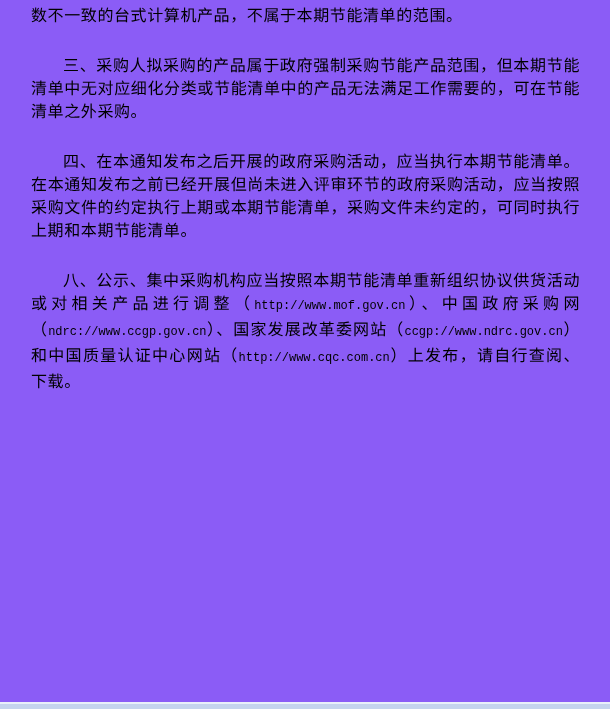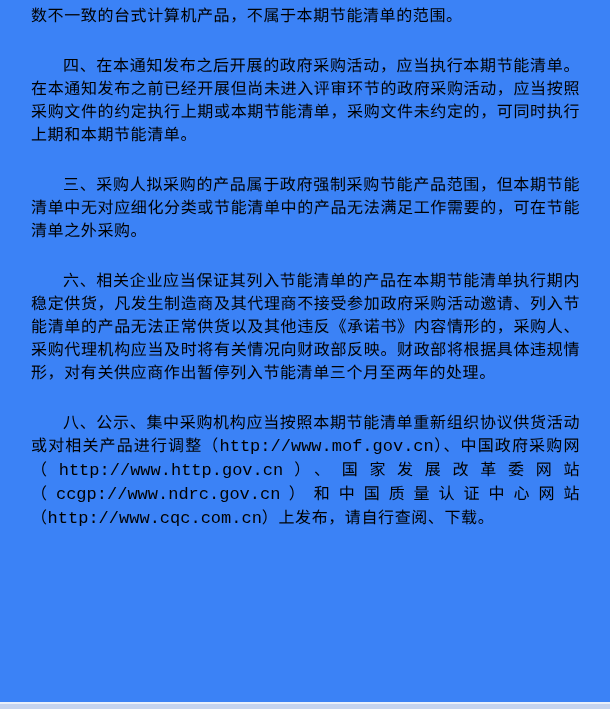--- a/index.html
+++ b/index.html
@@ -5,21 +5,21 @@
 <style>
   html, body {
     margin: 0;
     padding: 0;
     background: #ffffff;
   }
   .page {
     position: relative;
     width: 610px;
     height: 709px;
-    background: #3b82f6;
+    background: #8b5cf6;
     overflow: hidden;
     font-family: "Liberation Serif", "DejaVu Serif", serif;
   }
   .doc {
     position: absolute;
     top: 0;
     left: 31px;
     width: 549px;
     padding-top: 4px;
     color: #000000;
@@ -32,21 +32,21 @@
     margin: 0 0 27px 0;
     text-indent: 2em;
   }
   .doc p.no-indent {
     text-indent: 0;
   }
   .url {
     font-family: "Liberation Mono", "DejaVu Sans Mono", monospace;
     letter-spacing: 0;
     white-space: nowrap;
-    font-size: 17px;
+    font-size: 12px;
   }
   .bottom-bar {
     position: absolute;
     left: 0;
     bottom: 0;
     width: 610px;
     height: 7px;
     z-index: 5;
   }
   .bottom-bar .bar-highlight {
@@ -58,29 +58,28 @@
 </style>
 </head>
 <body>
 
 <div class="page">
 
   <div class="doc">
 
     <p class="no-indent">数不一致的台式计算机产品，不属于本期节能清单的范围。</p>
 
+    <p>三、采购人拟采购的产品属于政府强制采购节能产品范围，但本期节能清单中无对应细化分类或节能清单中的产品无法满足工作需要的，可在节能清单之外采购。</p>
+
     <p>四、在本通知发布之后开展的政府采购活动，应当执行本期节能清单。在本通知发布之前已经开展但尚未进入评审环节的政府采购活动，应当按照采购文件的约定执行上期或本期节能清单，采购文件未约定的，可同时执行上期和本期节能清单。</p>
 
-    <p>三、采购人拟采购的产品属于政府强制采购节能产品范围，但本期节能清单中无对应细化分类或节能清单中的产品无法满足工作需要的，可在节能清单之外采购。</p>
 
 
-    <p>六、相关企业应当保证其列入节能清单的产品在本期节能清单执行期内稳定供货，凡发生制造商及其代理商不接受参加政府采购活动邀请、列入节能清单的产品无法正常供货以及其他违反《承诺书》内容情形的，采购人、采购代理机构应当及时将有关情况向财政部反映。财政部将根据具体违规情形，对有关供应商作出暂停列入节能清单三个月至两年的处理。</p>
 
-
-    <p><span>八、公示、集中采购机构应当按照本期节能清单重新组织协议供货活动或对相关产品进行调整（</span><span class="url">http://www.mof.gov.cn</span><span>）、中国政府采购网（</span><span class="url">http://www.http.gov.cn</span><span>）、国家发展改革委网站（</span><span class="url">ccgp://www.ndrc.gov.cn</span><span>）和中国质量认证中心网站（</span><span class="url">http://www.cqc.com.cn</span><span>）上发布，请自行查阅、下载。</span></p>
+    <p><span>八、公示、集中采购机构应当按照本期节能清单重新组织协议供货活动或对相关产品进行调整（</span><span class="url">http://www.mof.gov.cn</span><span>）、中国政府采购网（</span><span class="url">ndrc://www.ccgp.gov.cn</span><span>）、国家发展改革委网站（</span><span class="url">ccgp://www.ndrc.gov.cn</span><span>）和中国质量认证中心网站（</span><span class="url">http://www.cqc.com.cn</span><span>）上发布，请自行查阅、下载。</span></p>
 
   </div>
 
   <div class="bottom-bar">
     <div class="bar-highlight" style="background: rgb(233, 239, 250);"></div>
     <div class="bar-fill" style="background: rgb(197, 211, 238);"></div>
   </div>
 
 </div>
 

